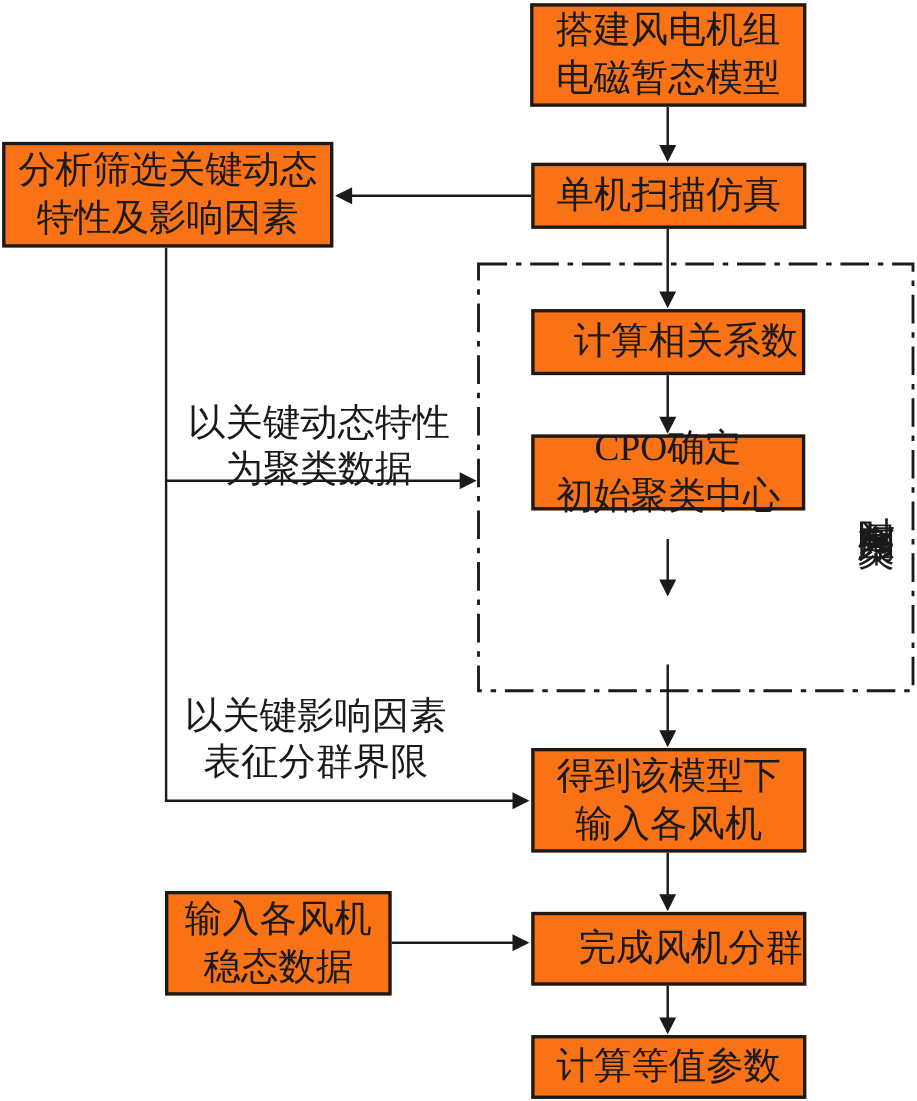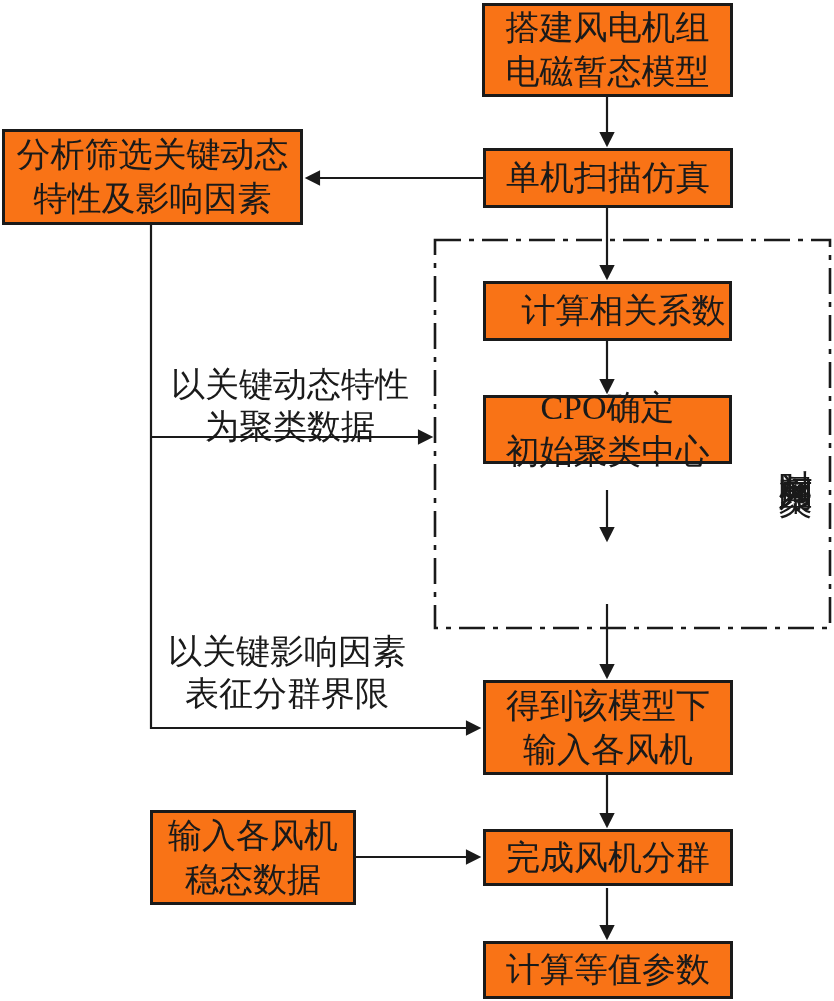--- a/index.html
+++ b/index.html
@@ -106,21 +106,21 @@
   <div class="box" style="left:483px; top:680px; width:250px; height:95px;">
     <span>得到该模型下</span>
     <span>输入各风机</span>
   </div>
 
   <div class="box" style="left:150px; top:810px; width:206px; height:95px;">
     <span>输入各风机</span>
     <span>稳态数据</span>
   </div>
 
-  <div class="box" style="left:483px; top:829px; width:250px; height:57px;">
+  <div class="box" style="left:483px; top:829px; width:250px; height:67px;align-items:flex-end;">
     <span>完成风机分群</span>
   </div>
 
   <div class="box" style="left:483px; top:941px; width:250px; height:58px;">
     <span>计算等值参数</span>
   </div>
 
   <div class="flabel" style="left:160px; top:364px; width:260px;">
     <div>以关键动态特性</div>
     <div>为聚类数据</div>

